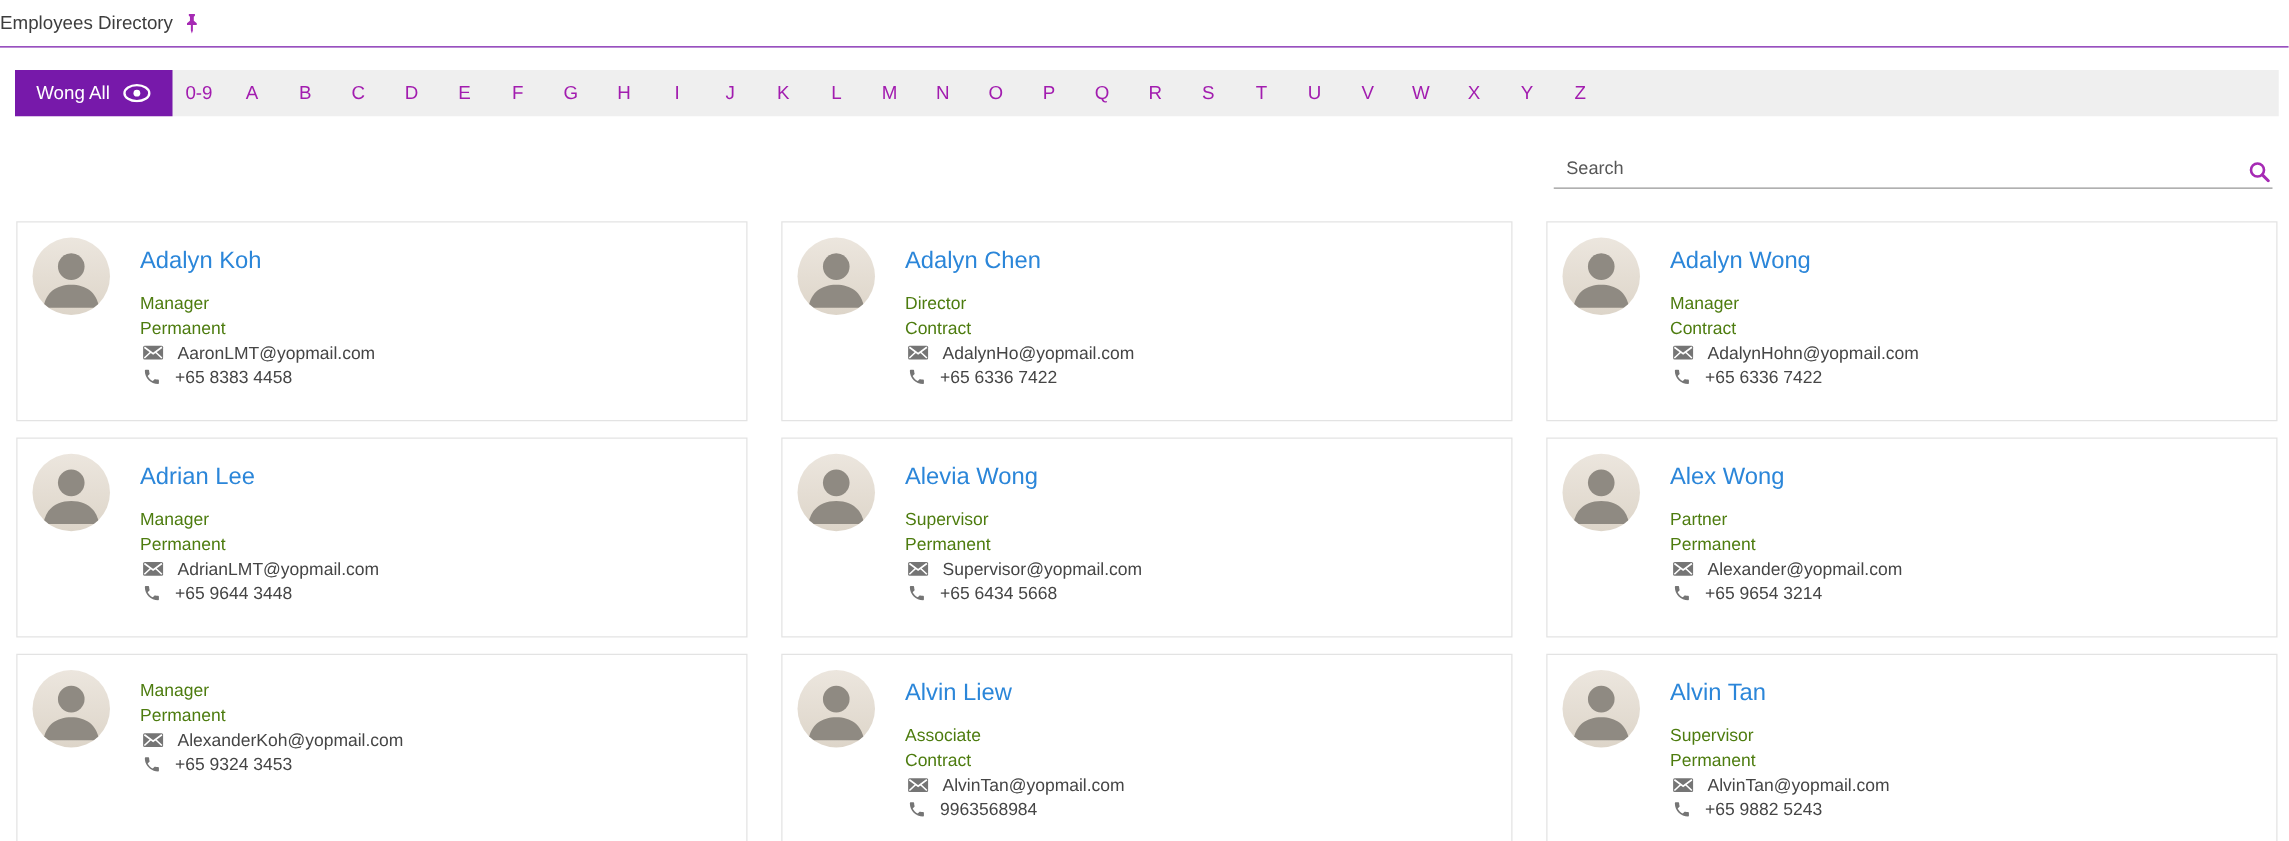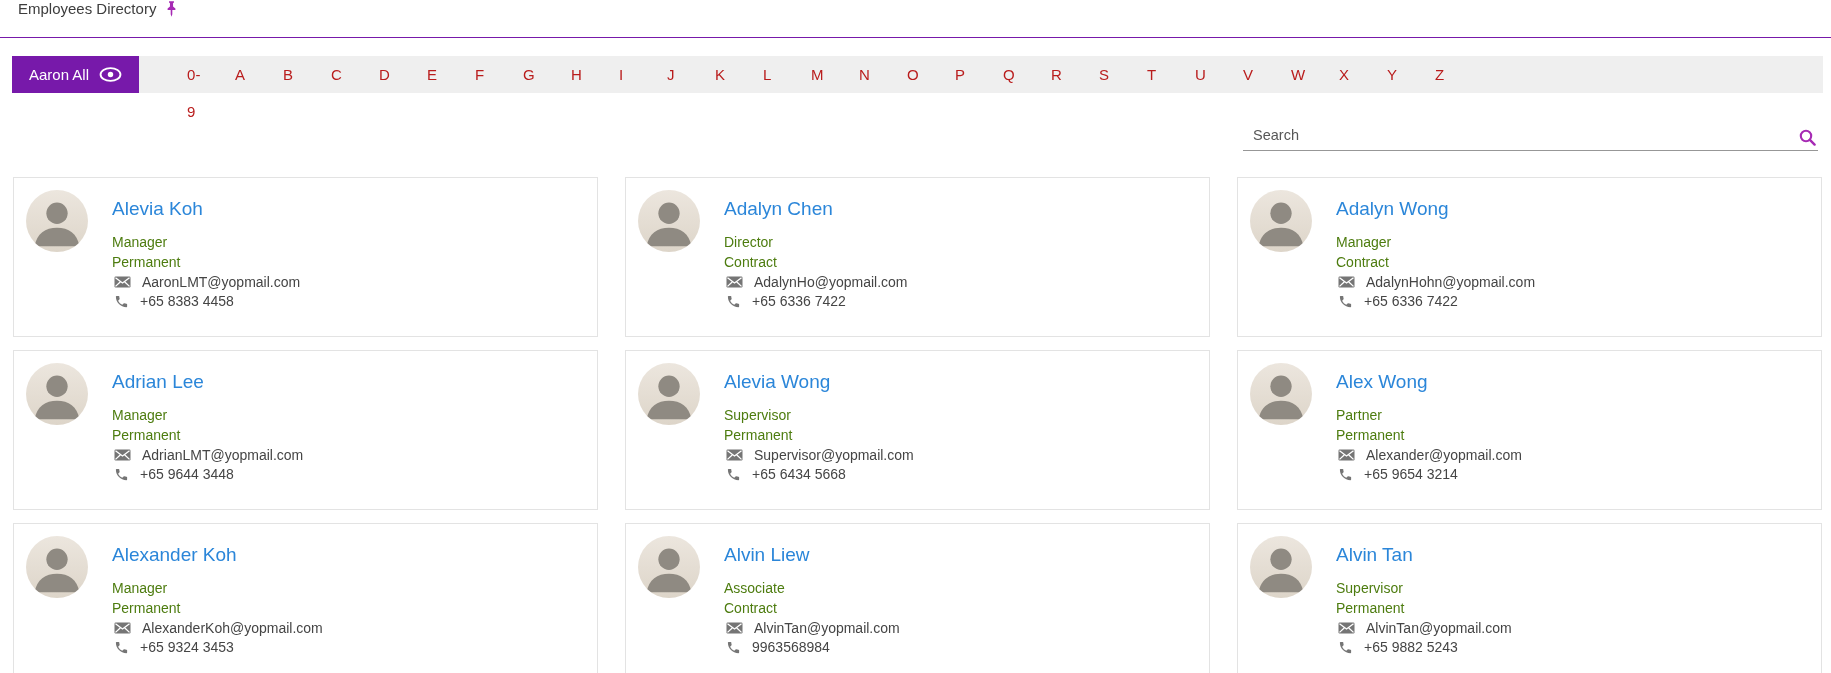--- a/index.html
+++ b/index.html
@@ -10,38 +10,38 @@
     color:#454545;
   }
   :root {
     --accent-purple:#7719AA;
     --pin-magenta:#A62AB4;
     --search-icon-magenta:#A62AB4;
     --name-link-blue:#2B86D9;
   }
   
   .header {
-    height:38px; display:flex; align-items:flex-start; gap:9px;
-    padding-left:18px; border-bottom:1px solid var(--accent-purple);
+    height:38px; display:flex; align-items:center; gap:9px;
+    border-bottom:1px solid var(--accent-purple);
   }
   .header-title { font-size:15px; color:#3d3d3d; }
   .pin-btn { display:flex; align-items:center; cursor:pointer; background:none; border:0; }
   
   .filterbar {
     margin:18px 8px 0 12px; height:37px; background:#efefef;
     display:flex; align-items:stretch;
   }
   .view-all {
     background:var(--accent-purple); color:#fff; border:0; cursor:pointer;
     display:flex; align-items:center; gap:10px; padding:0 17px; font-size:15px;
     font-family:"Liberation Sans", sans-serif;
   }
   .letter {
     width:42.5px; text-align:center; line-height:37px; font-size:15px;
-    color:#b91c1c; cursor:pointer; user-select:none;padding-left:48px;
+    color:#a21caf; cursor:pointer; user-select:none;
   }
   
   .search-row { display:flex; justify-content:flex-end; margin:30px 13px 0 0; }
   .search-box { position:relative; width:575px; }
   .search-box input {
     width:100%; border:0; border-bottom:1px solid #979797; outline:none;
     background:transparent; font-size:14.5px; color:#7f1d1d;
     padding:4px 32px 7px 10px; font-family:"Liberation Sans", sans-serif;
   }
   .search-box input::placeholder { color:#575757; opacity:1; }
@@ -83,21 +83,21 @@
   <span class="header-title">Employees Directory</span>
   <button class="pin-btn" title="">
     <svg width="13" height="18" viewBox="0 0 16 21">
       <path d="M5 1 h6 v1.6 l-1.1 .9 v4 l2.9 2.4 v1.8 H9 v5.4 L8 20 7 17.1 v-5.4 H3.2 v-1.8 L6.1 7.5 v-4 L5 2.6 Z" fill="var(--pin-magenta)"></path>
     </svg>
   </button>
 </div>
 
 <div class="filterbar">
   <button class="view-all">
-    <span>Aaron All</span>
+    <span>Wong All</span>
     <svg width="23" height="15" viewBox="0 0 24 16">
       <ellipse cx="12" cy="8" rx="10.6" ry="6.8" fill="none" stroke="#fff" stroke-width="2"></ellipse>
       <circle cx="12" cy="8" r="2.9" fill="#fff"></circle>
     </svg>
   </button>
   <div style="display:flex">
   <div class="letter">0-9</div>
 
   <div class="letter">A</div>
 
@@ -167,21 +167,21 @@
 
 <div class="cards">
   <div class="card">
     <div class="avatar">
       <svg viewBox="0 0 64 64">
         <circle cx="32" cy="24" r="11" fill="#8f8a82"></circle>
         <path d="M9 58 c2-13 11-19 23-19 s21 6 23 19 Z" fill="#8f8a82"></path>
       </svg>
     </div>
     <div class="card-body">
-      <div class="card-name">Alevia Koh</div>
+      <div class="card-name">Adalyn Koh</div>
       <div class="card-line">Manager</div>
       <div class="card-line">Permanent</div>
       <div class="card-row">
         <svg class="detail-icon" width="17" height="12" viewBox="0 0 17 12">
           <rect x="0.5" y="0.5" width="16" height="11" rx="1.2" fill="#757575"></rect>
           <path d="M1.5 1.8 8.5 7 15.5 1.8 M1.5 10.4 6.2 6 M15.5 10.4 10.8 6" stroke="#fff" stroke-width="1.3" fill="none"></path>
         </svg>
         <span>AaronLMT@yopmail.com</span>
       </div>
       <div class="card-row">
@@ -329,21 +329,20 @@
   </div>
 
   <div class="card">
     <div class="avatar">
       <svg viewBox="0 0 64 64">
         <circle cx="32" cy="24" r="11" fill="#8f8a82"></circle>
         <path d="M9 58 c2-13 11-19 23-19 s21 6 23 19 Z" fill="#8f8a82"></path>
       </svg>
     </div>
     <div class="card-body">
-      <div class="card-name">Alexander Koh</div>
       <div class="card-line">Manager</div>
       <div class="card-line">Permanent</div>
       <div class="card-row">
         <svg class="detail-icon" width="17" height="12" viewBox="0 0 17 12">
           <rect x="0.5" y="0.5" width="16" height="11" rx="1.2" fill="#757575"></rect>
           <path d="M1.5 1.8 8.5 7 15.5 1.8 M1.5 10.4 6.2 6 M15.5 10.4 10.8 6" stroke="#fff" stroke-width="1.3" fill="none"></path>
         </svg>
         <span>AlexanderKoh@yopmail.com</span>
       </div>
       <div class="card-row">

